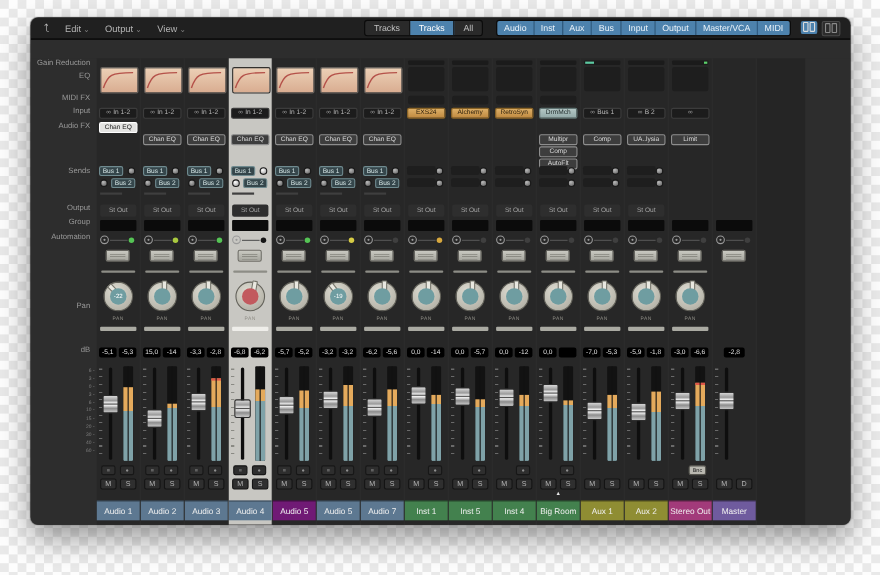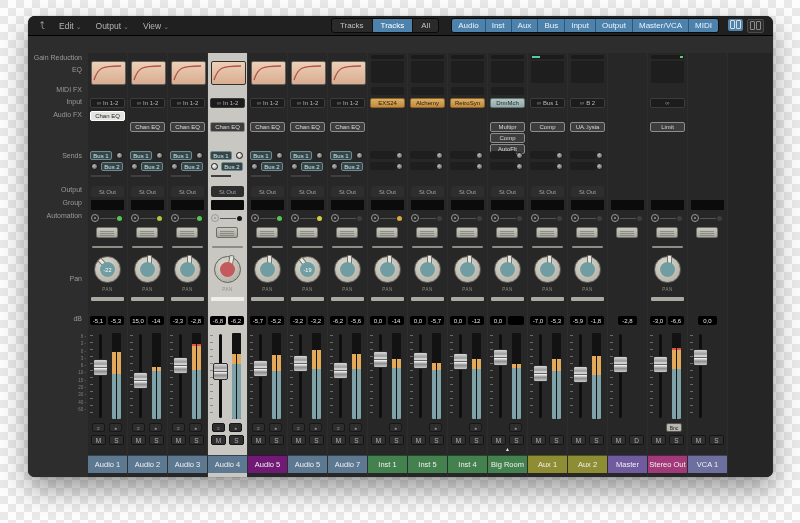--- a/index.html
+++ b/index.html
@@ -908,42 +908,20 @@
               <div class="msep"></div>
             </div>
           </div>
           <div class="msrow">
             <div class="msb" style="left: 3px;">M</div>
             <div class="msb" style="left: 21px;">S</div>
           </div>
           <div class="nm" style="background: rgb(143, 141, 51);">Aux 2</div>
         </div>
         <div class="strip">
-          <div class="grp"></div>
-          <div class="auto">
-            <div class="aknob"></div>
-            <div class="aline"></div>
-            <div class="aled" style="background: rgb(63, 63, 63);"></div>
-          </div>
-          <div class="plate"></div>
-          <div class="db">
-            <div class="dbox" style="left: 10px; width: 19px;">-2,8</div>
-          </div>
-          <div class="fz">
-            <div class="ticks"></div>
-            <div class="ftrack"></div>
-            <div class="fcap" style="top: 23px;"></div>
-          </div>
-          <div class="msrow">
-            <div class="msb" style="left: 3px;">M</div>
-            <div class="msb" style="left: 21px;">D</div>
-          </div>
-          <div class="nm" style="background: rgb(111, 91, 158);">Master</div>
-        </div>
-        <div class="strip">
           <div class="gslot">
             <div class="gtick"></div>
           </div>
           <div class="eqe"></div>
           <div class="inp">
             <span class="st">∞</span>
           </div>
           <div class="fxb" style="top: 69px;">Limit</div>
           <div class="grp"></div>
           <div class="auto">
@@ -987,29 +965,29 @@
         </div>
         <div class="strip">
           <div class="grp"></div>
           <div class="auto">
             <div class="aknob"></div>
             <div class="aline"></div>
             <div class="aled" style="background: rgb(63, 63, 63);"></div>
           </div>
           <div class="plate"></div>
           <div class="db">
-            <div class="dbox" style="left: 10px; width: 19px;">0,0</div>
-          </div>
-          <div class="fz">
-            <div class="ticks"></div>
-            <div class="ftrack"></div>
-            <div class="fcap" style="top: 16px;"></div>
-          </div>
-          <div class="msrow">
-            <div class="msb" style="left: 3px;">M</div>
-            <div class="msb" style="left: 21px;">S</div>
-          </div>
-          <div class="nm" style="background: rgb(109, 111, 159);">VCA 1</div>
+            <div class="dbox" style="left: 10px; width: 19px;">-2,8</div>
+          </div>
+          <div class="fz">
+            <div class="ticks"></div>
+            <div class="ftrack"></div>
+            <div class="fcap" style="top: 23px;"></div>
+          </div>
+          <div class="msrow">
+            <div class="msb" style="left: 3px;">M</div>
+            <div class="msb" style="left: 21px;">D</div>
+          </div>
+          <div class="nm" style="background: rgb(111, 91, 158);">Master</div>
         </div>
         <div id="filler"></div>
       </div>
   </div>
 </div>
 
 </body></html>

